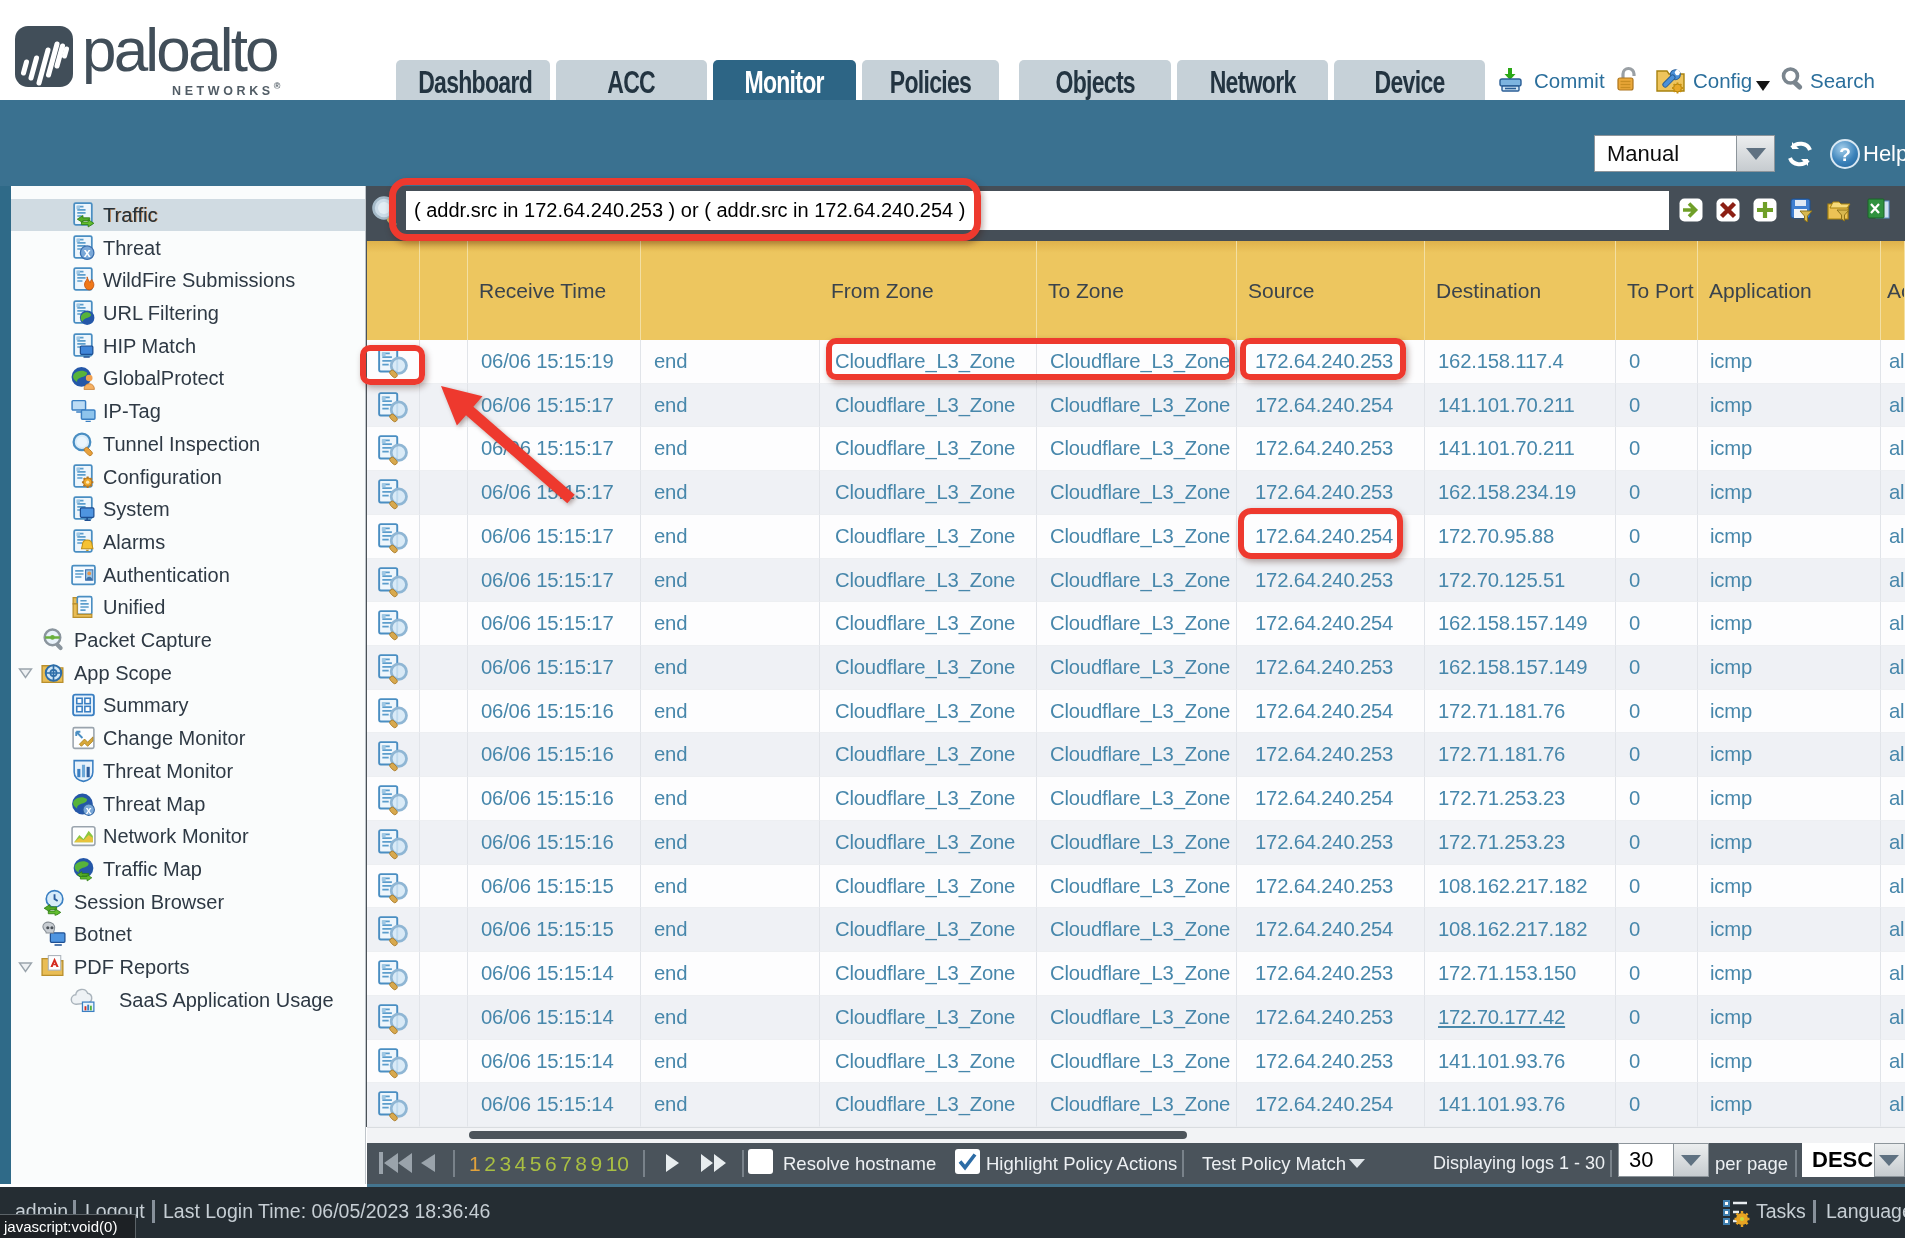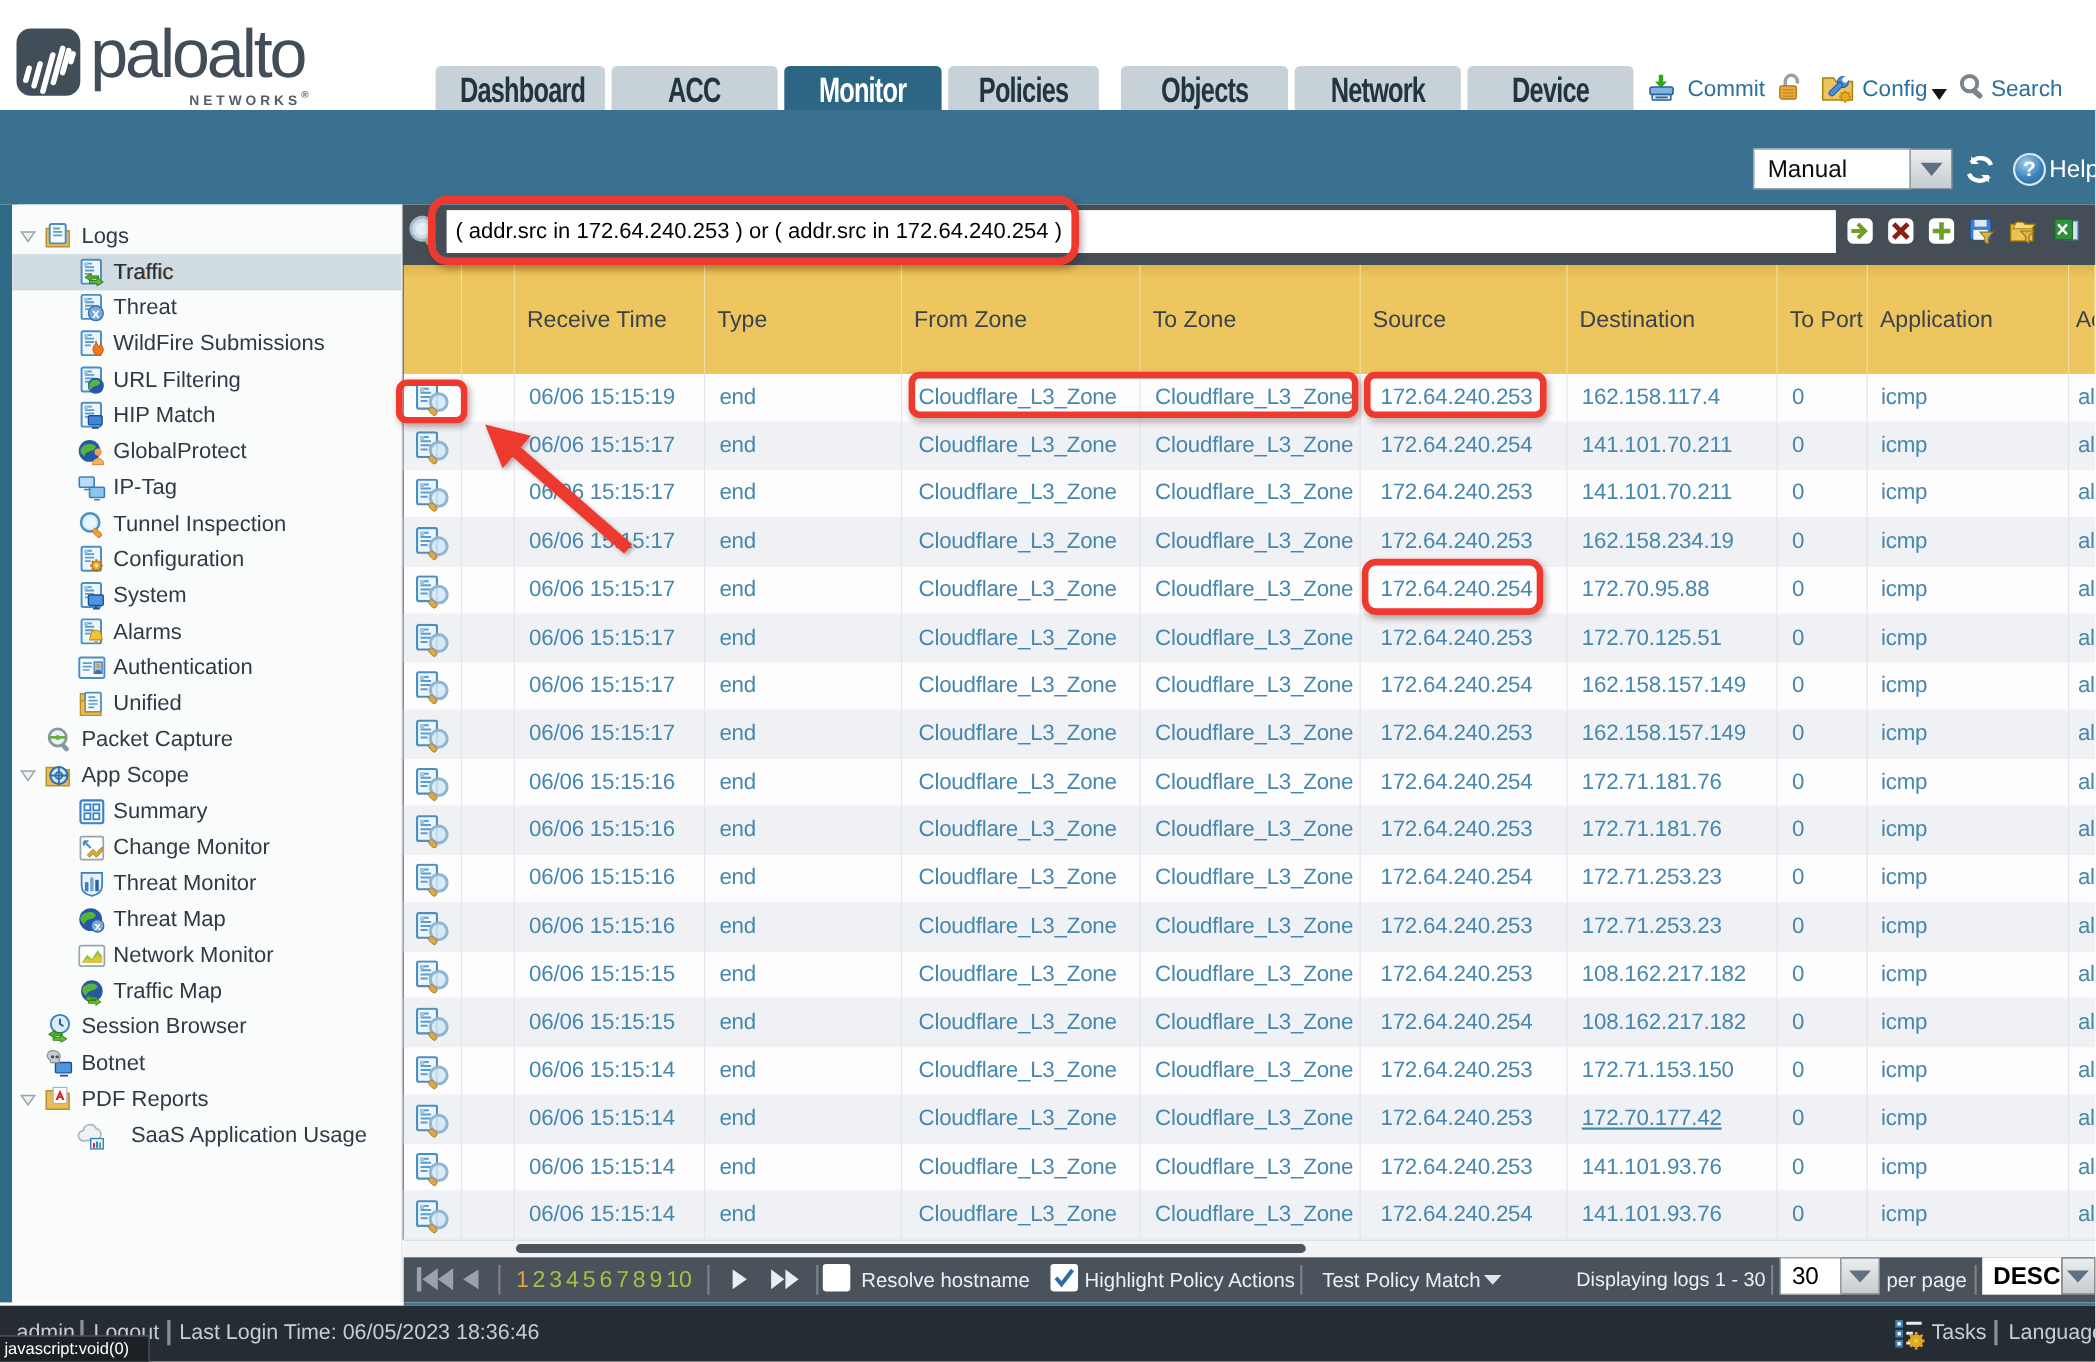--- a/index.html
+++ b/index.html
@@ -118,27 +118,20 @@
     <path d="M6 1v7h7z" fill="#fff"></path>
 <path d="M4 17a10 9 0 0 0 18 2" fill="none" stroke="#fff" stroke-width="4"></path>
     <path d="M22 25v-7h-7z" fill="#fff"></path>
   </svg>
 <div class="abs" id="helpc">?</div>
 <div class="abs" id="helpt">Help</div>
 <div class="abs" id="strip"></div>
 <div class="abs" style="left:365.5px;top:241px;width:2.5px;height:886px;background:#4b5258"></div>
 <div class="abs" id="sidebar">
     <div style="height:12.6px"></div>
-    <div class="trow"><svg class="tri" viewBox="0 0 15 15">
-        <path d="M1.5 3.5h12L7.5 12z" fill="#eef1f3" stroke="#9aa4ac" stroke-width="1.4"></path>
-      </svg><span style="left:29px" class="ico-w"><svg class="ti" style="left:29px" viewBox="0 0 26 26">
-          <path d="M2 6h8l2 2h10v14H2z" fill="#e9bd55" stroke="#b98f2c" stroke-width="1.3"></path>
-          <rect x="5" y="2" width="14" height="17" rx="1.5" fill="#f4faff" stroke="#4a8ec2" stroke-width="1.7"></rect>
-          <path d="M8 6h6M8 9h8M8 12h8" stroke="#5b9dcc" stroke-width="1.6"></path>
-        </svg></span><span class="tlab" style="left:63px">Logs</span></div>
     <div class="trow sel"><span style="left:59px" class="ico-w"><svg class="ti" style="left:59px" viewBox="0 0 26 26">
           <rect x="4" y="1.5" width="17" height="21" rx="1.5" fill="#eef6fc" stroke="#4a8ec2" stroke-width="1.7"></rect>
           <path d="M7 5h6M7 8h8M7 11h8M7 14h5" stroke="#5b9dcc" stroke-width="1.6"></path>
           <rect x="6.2" y="4" width="3.4" height="3.4" fill="#9ec7e4"></rect>
           <path d="M12.5 13.5 7 17l5.5 3.5v-2.2H19v-2.6h-6.5z" fill="#54ab28" stroke="#2c7a12" stroke-width="0.8"></path>
           <path d="M17.5 17.5 23 21l-5.5 3.5v-2.2H11v-2.6h6.5z" fill="#62bd2f" stroke="#2c7a12" stroke-width="0.8"></path>
         </svg></span><span class="tlab" style="left:92px">Traffic</span></div>
     <div class="trow"><span style="left:59px" class="ico-w"><svg class="ti" style="left:59px" viewBox="0 0 26 26">
           <rect x="4" y="1.5" width="17" height="21" rx="1.5" fill="#eef6fc" stroke="#4a8ec2" stroke-width="1.7"></rect>
           <path d="M7 5h6M7 8h8M7 11h8M7 14h5" stroke="#5b9dcc" stroke-width="1.6"></path>
@@ -331,21 +324,20 @@
   </svg>
 <svg class="abs tbico" style="left:1867px" viewBox="0 0 24 24">
 <rect x="9" y="3" width="13" height="17" fill="#cfe0f2" stroke="#5b8fc6"></rect>
 <rect x="1" y="1" width="16" height="19" rx="1" fill="#2f9140" stroke="#1a6328"></rect>
 <path d="M4 6l8 9M12 6l-8 9" stroke="#fff" stroke-width="2.2"></path>
   </svg>
 <div class="abs" id="thead">
     <div class="abs hc" style="left:0px;width:53px"></div>
     <div class="abs hc" style="left:53px;width:48px"></div>
     <div class="abs hc" style="left:101px;width:173px">Receive Time</div>
-    <div class="abs hc" style="left:274px;width:179px">Type</div>
     <div class="abs hc" style="left:453px;width:217px">From Zone</div>
     <div class="abs hc" style="left:670px;width:200px">To Zone</div>
     <div class="abs hc" style="left:870px;width:188px">Source</div>
     <div class="abs hc" style="left:1058px;width:191px">Destination</div>
     <div class="abs hc" style="left:1249px;width:82px">To Port</div>
     <div class="abs hc" style="left:1331px;width:183px">Application</div>
     <div class="abs hc" style="left:1514px;width:24px"><span style="margin-left:-5px">Ac</span></div>
   </div>
 <div class="abs" id="tbody">
     <div class="r">

